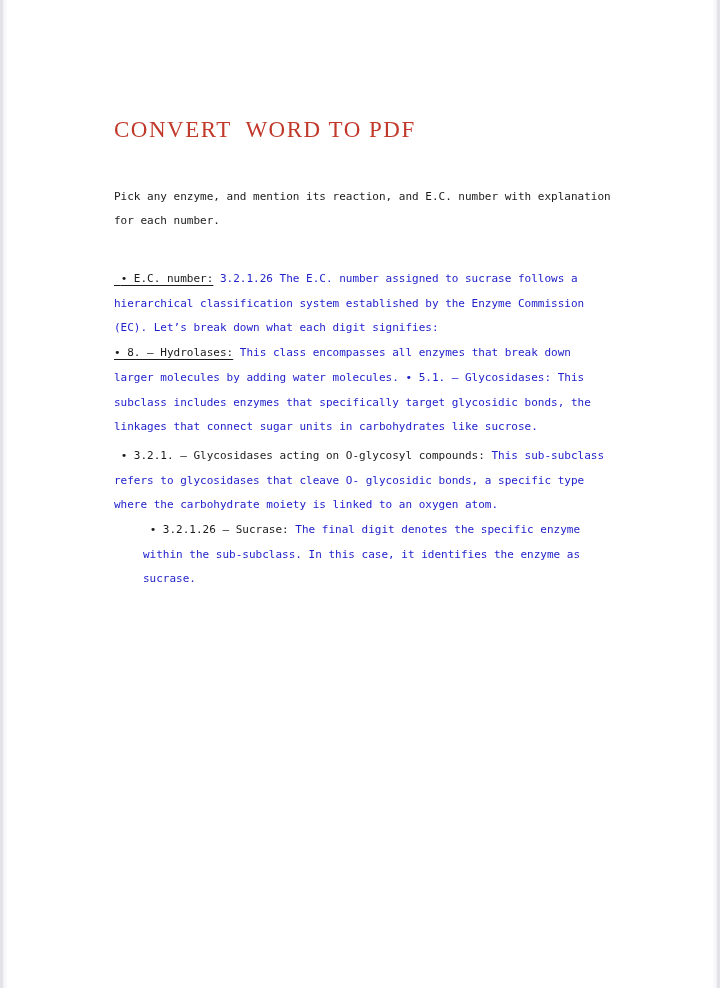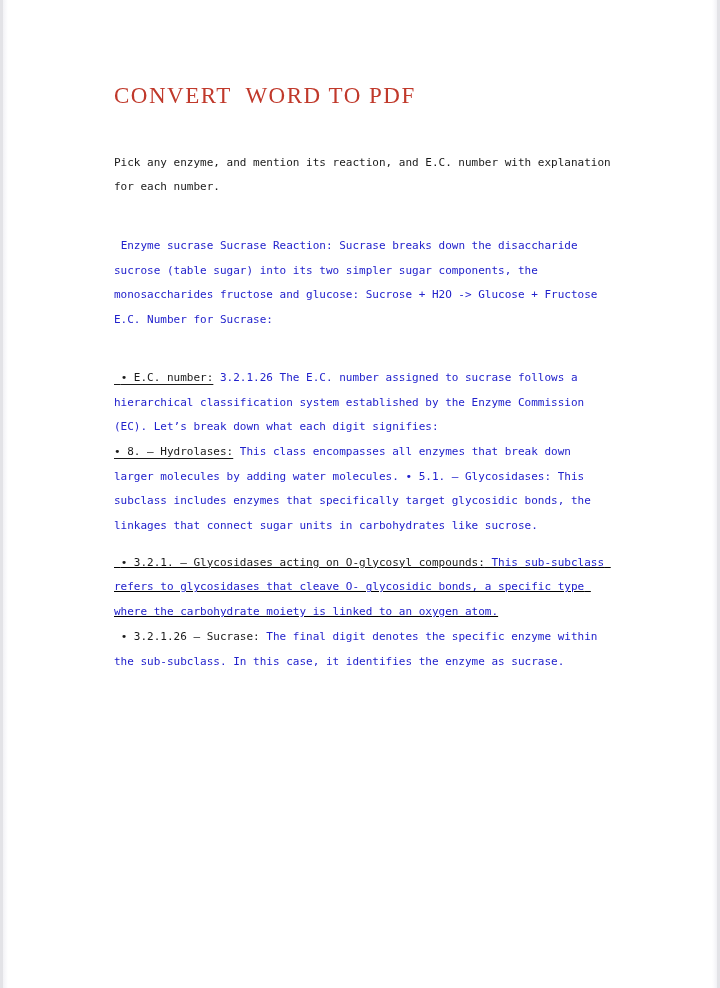--- a/index.html
+++ b/index.html
@@ -50,21 +50,21 @@
   }
 
   .doc-title {
     color: #c0392b;
     font-family: "Liberation Serif", serif;
     font-size: 23px;
     letter-spacing: 1.5px;
     font-weight: 400;
     white-space: pre;
     margin: 0;
-    padding-top: 82px;
+    padding-top: 116px;
     line-height: 1.2;
   }
 
   .para {
     font-family: "DejaVu Sans Mono", monospace;
     font-size: 11px;
     line-height: 24.7px;
     margin: 0;
     white-space: pre-wrap;
     word-break: normal;
@@ -72,34 +72,33 @@
 
   .blk { color: #1a1a1a; }
   .blu { color: #2222cc; }
   .und { text-decoration: underline; text-underline-offset: 3px; }
 
   #p-intro     { margin-top: 41px; }
   #p-enzyme    { margin-top: 34px; }
   #p-ec        { margin-top: 33px; }
   #p-hydro     { margin-top: 0px; }
   #p-glyco2    { margin-top: 0px; }
-  #p-glyco3    { margin-top: 12px; text-decoration: underline; }
-  #p-sucrase   { margin-top: 0px; }
+  #p-glyco3    { margin-top: 4px; }
+  #p-sucrase   { margin-top: 0px; margin-left: 29px; }
 </style>
 </head>
 <body>
 
 <div id="page">
   <div id="content">
 
     <h1 class="doc-title">CONVERT  WORD TO PDF</h1>
 
     <p class="para blk" id="p-intro">Pick any enzyme, and mention its reaction, and E.C. number with explanation for each number.</p>
 
-    <p class="para blu" id="p-enzyme"> Enzyme sucrase Sucrase Reaction: Sucrase breaks down the disaccharide sucrose (table sugar) into its two simpler sugar components, the monosaccharides fructose and glucose: Sucrose + H2O -&gt; Glucose + Fructose E.C. Number for Sucrase:</p>
 
     <p class="para" id="p-ec"><span class="blk und"> • E.C. number:</span><span class="blu"> 3.2.1.26 The E.C. number assigned to sucrase follows a hierarchical classification system established by the Enzyme Commission (EC). Let’s break down what each digit signifies:</span></p>
 
     <p class="para" id="p-hydro"><span class="blk und">• 8. – Hydrolases:</span><span class="blu"> This class encompasses all enzymes that break down larger molecules by adding water molecules. • 5.1. – Glycosidases: This subclass includes enzymes that specifically target glycosidic bonds, the linkages that connect sugar units in carbohydrates like sucrose.</span></p>
 
 
     <p class="para" id="p-glyco3"><span class="blk"> • 3.2.1. – Glycosidases acting on O-glycosyl compounds:</span><span class="blu"> This sub-subclass refers to glycosidases that cleave O- glycosidic bonds, a specific type where the carbohydrate moiety is linked to an oxygen atom.</span></p>
 
     <p class="para" id="p-sucrase"><span class="blk"> • 3.2.1.26 – Sucrase:</span><span class="blu"> The final digit denotes the specific enzyme within the sub-subclass. In this case, it identifies the enzyme as sucrase.</span></p>
 

